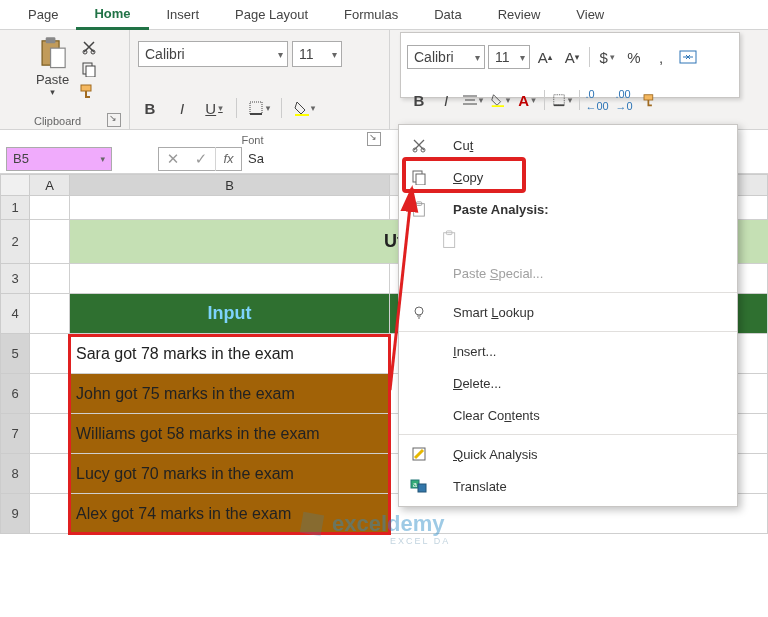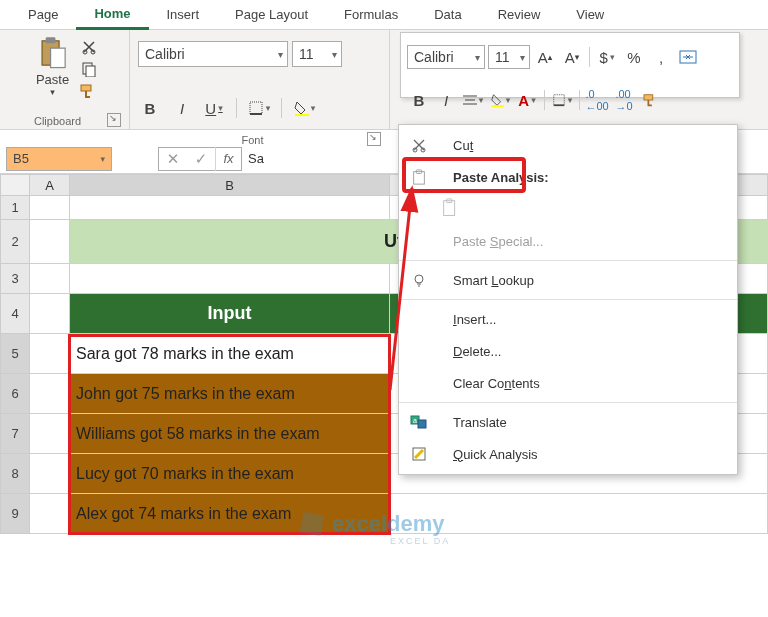--- a/index.html
+++ b/index.html
@@ -27,21 +27,21 @@
   .btn-sm { min-width: 24px; height: 24px; display: inline-flex; align-items: center; justify-content: center; font-size: 15px; color:#444; cursor:pointer; }
   .btn-sm.dd::after { content:"▾"; font-size:9px; margin-left:2px; color:#666;}
   
   .mini-toolbar { position: absolute; left: 400px; top: 32px; width: 340px; height: 66px; background: #fff; border: 1px solid #c8c6c4; padding: 4px 6px; box-shadow: 2px 2px 4px rgba(0,0,0,.15); }
   .mini-toolbar .row { display:flex; align-items:center; gap:3px; margin-bottom: 3px;}
   .mini-toolbar .font-select { height:24px; }
   .sep { width:1px; height:20px; background:#ccc; margin:0 2px;}
   
   
   .formula-row { display:flex; align-items:center; height: 30px; border-bottom:1px solid #d4d4d4; margin-top: 14px;}
-  .name-box { width: 106px; height: 24px; border:1px solid #ababab; display:flex; align-items:center; padding:0 6px; margin:0 6px; justify-content:space-between; background:#fdba74;}
+  .name-box { width: 106px; height: 24px; border:1px solid #ababab; display:flex; align-items:center; padding:0 6px; margin:0 6px; justify-content:space-between; background:#f0abfc;}
   .name-box::after{content:"▾"; font-size:9px; color:#666;}
   .fx-btn { width:26px; height:24px; display:flex; align-items:center; justify-content:center; font-style:italic; color:#666; border-left:1px solid #d4d4d4;}
   .formula-input { flex:1; height:24px; padding:0 6px; display:flex; align-items:center; color:#333;}
   
   
   .grid-area { position:relative; }
   .col-headers { display:flex; height:22px; }
   .corner { width:30px; border:1px solid #ccc; background:#f0f0f0;}
   .col-h { border:1px solid #ccc; border-left:none; background:#e8e8e8; display:flex; align-items:center; justify-content:center; color:#333; font-size:13px;}
   .col-A { width:40px;}
@@ -52,21 +52,21 @@
   .row { display:flex; height:40px;}
   .row.short{ height:24px;}
   .row-h { width:30px; border:1px solid #ccc; border-top:none; background:#e8e8e8; display:flex; align-items:center; justify-content:center; font-size:13px;}
   .row-h.sel{ background:#d4d4d4;}
   .cell { border:1px solid #cfcfcf; border-top:none; border-left:none; display:flex; align-items:center; padding:0 6px; font-size:16px; color:#222;}
   .cell.A{width:40px;}
   .cell.B{width:320px;}
   .cell.rest{flex:1;}
   
   .title-banner { background:#c5e0b4; height:44px; display:flex; align-items:center; justify-content:center; font-weight:bold; font-size:18px; color:#222; flex:1; border-bottom:1px solid #cfcfcf;}
-  .header-input { background:#2f7030; color:#ffffff; font-weight:bold; display:flex; align-items:center; justify-content:center; font-size:18px; height:40px;}
+  .header-input { background:#2f7030; color:#7dd3fc; font-weight:bold; display:flex; align-items:center; justify-content:center; font-size:18px; height:40px;}
   .header-output { background:#2f7030; color:#fff; font-weight:bold;}
   
   .selected-range { position:absolute; border:3px solid #e02020; pointer-events:none;}
   .sel-cells { background:#a16207;}
   
   
   .context-menu { position:absolute; left:398px; top:124px; width:340px; background:#fff; border:1px solid #c8c6c4; box-shadow:3px 3px 8px rgba(0,0,0,.25); padding:4px 0; z-index:50;}
   .menu-item { display:flex; align-items:center; height:32px; padding:0 10px; gap:24px; cursor:pointer; color:#333;}
   .menu-item .mi-icon{ width:20px; display:flex; justify-content:center; color:#666;}
   .menu-item.disabled{ color:#a0a0a0;}
@@ -309,20 +309,29 @@
         <svg width="16" height="16" viewBox="0 0 16 16">
           <path d="M3 3 L13 13 M13 3 L3 13" stroke="#666" stroke-width="1.3"></path>
           <circle cx="4" cy="13" r="2" fill="none" stroke="#666"></circle>
           <circle cx="12" cy="13" r="2" fill="none" stroke="#666"></circle>
         </svg>
       </span>
     <span>Cu<span class="underline-letter">t</span></span>
   </div>
   <div class="menu-item">
     <span class="mi-icon">
+        <svg width="16" height="16" viewBox="0 0 16 16">
+          <rect x="2" y="2" width="9" height="11" fill="none" stroke="#666"></rect>
+          <rect x="5" y="5" width="9" height="11" fill="#fff" stroke="#666"></rect>
+        </svg>
+      </span>
+    <span><span class="underline-letter">C</span>opy</span>
+  </div>
+  <div class="menu-item">
+    <span class="mi-icon">
         <svg width="16" height="16" viewBox="0 0 16 18">
           <rect x="2" y="3" width="12" height="14" fill="none" stroke="#999"></rect>
           <rect x="5" y="1" width="6" height="4" rx="1" fill="none" stroke="#999"></rect>
         </svg>
       </span>
     <span class="bold" style="font-weight:bold">Paste Analysis:</span>
   </div>
   <div class="menu-item disabled" style="padding-left:42px">
     <span class="mi-icon">
         <svg width="20" height="22" viewBox="0 0 20 24">
@@ -352,38 +361,38 @@
   </div>
   <div class="menu-item">
     <span class="mi-icon"></span>
     <span><span class="underline-letter">D</span>elete...</span>
   </div>
   <div class="menu-item">
     <span class="mi-icon"></span>
     <span>Clear Co<span class="underline-letter">n</span>tents</span>
   </div>
   <div class="menu-sep"></div>
+  <div class="menu-item">
+    <span class="mi-icon">
+        <svg width="16" height="16" viewBox="0 0 16 16">
+          <rect x="2" y="2" width="12" height="12" fill="none" stroke="#666"></rect>
+          <path d="M12 4 L4 12" stroke="#e6b800" stroke-width="3"></path>
+        </svg>
+      </span>
+    <span><span class="underline-letter">Q</span>uick Analysis</span>
+  </div>
   <div class="menu-item">
     <span class="mi-icon">
         <svg width="18" height="16" viewBox="0 0 18 16">
           <rect x="1" y="2" width="8" height="8" fill="#3a7" stroke="#277"></rect>
           <rect x="8" y="6" width="8" height="8" fill="#37a" stroke="#257"></rect>
           <text x="3" y="9" font-size="7" fill="#fff">a</text>
         </svg>
       </span>
     <span>Translate</span>
-  </div>
-  <div class="menu-item">
-    <span class="mi-icon">
-        <svg width="16" height="16" viewBox="0 0 16 16">
-          <rect x="2" y="2" width="12" height="12" fill="none" stroke="#666"></rect>
-          <path d="M12 4 L4 12" stroke="#e6b800" stroke-width="3"></path>
-        </svg>
-      </span>
-    <span><span class="underline-letter">Q</span>uick Analysis</span>
   </div>
 </div>
 
 <div class="copy-highlight" style="left:402px; top:157px; width:124px; height:36px;"></div>
 
 <svg class="arrow-line" style="left:350px; top:180px;" width="80" height="220">
   <defs>
       <marker id="ah" markerWidth="10" markerHeight="10" refX="8" refY="3" orient="auto">
         <path d="M0,0 L0,6 L9,3 z" fill="#e02020"></path>
       </marker>

